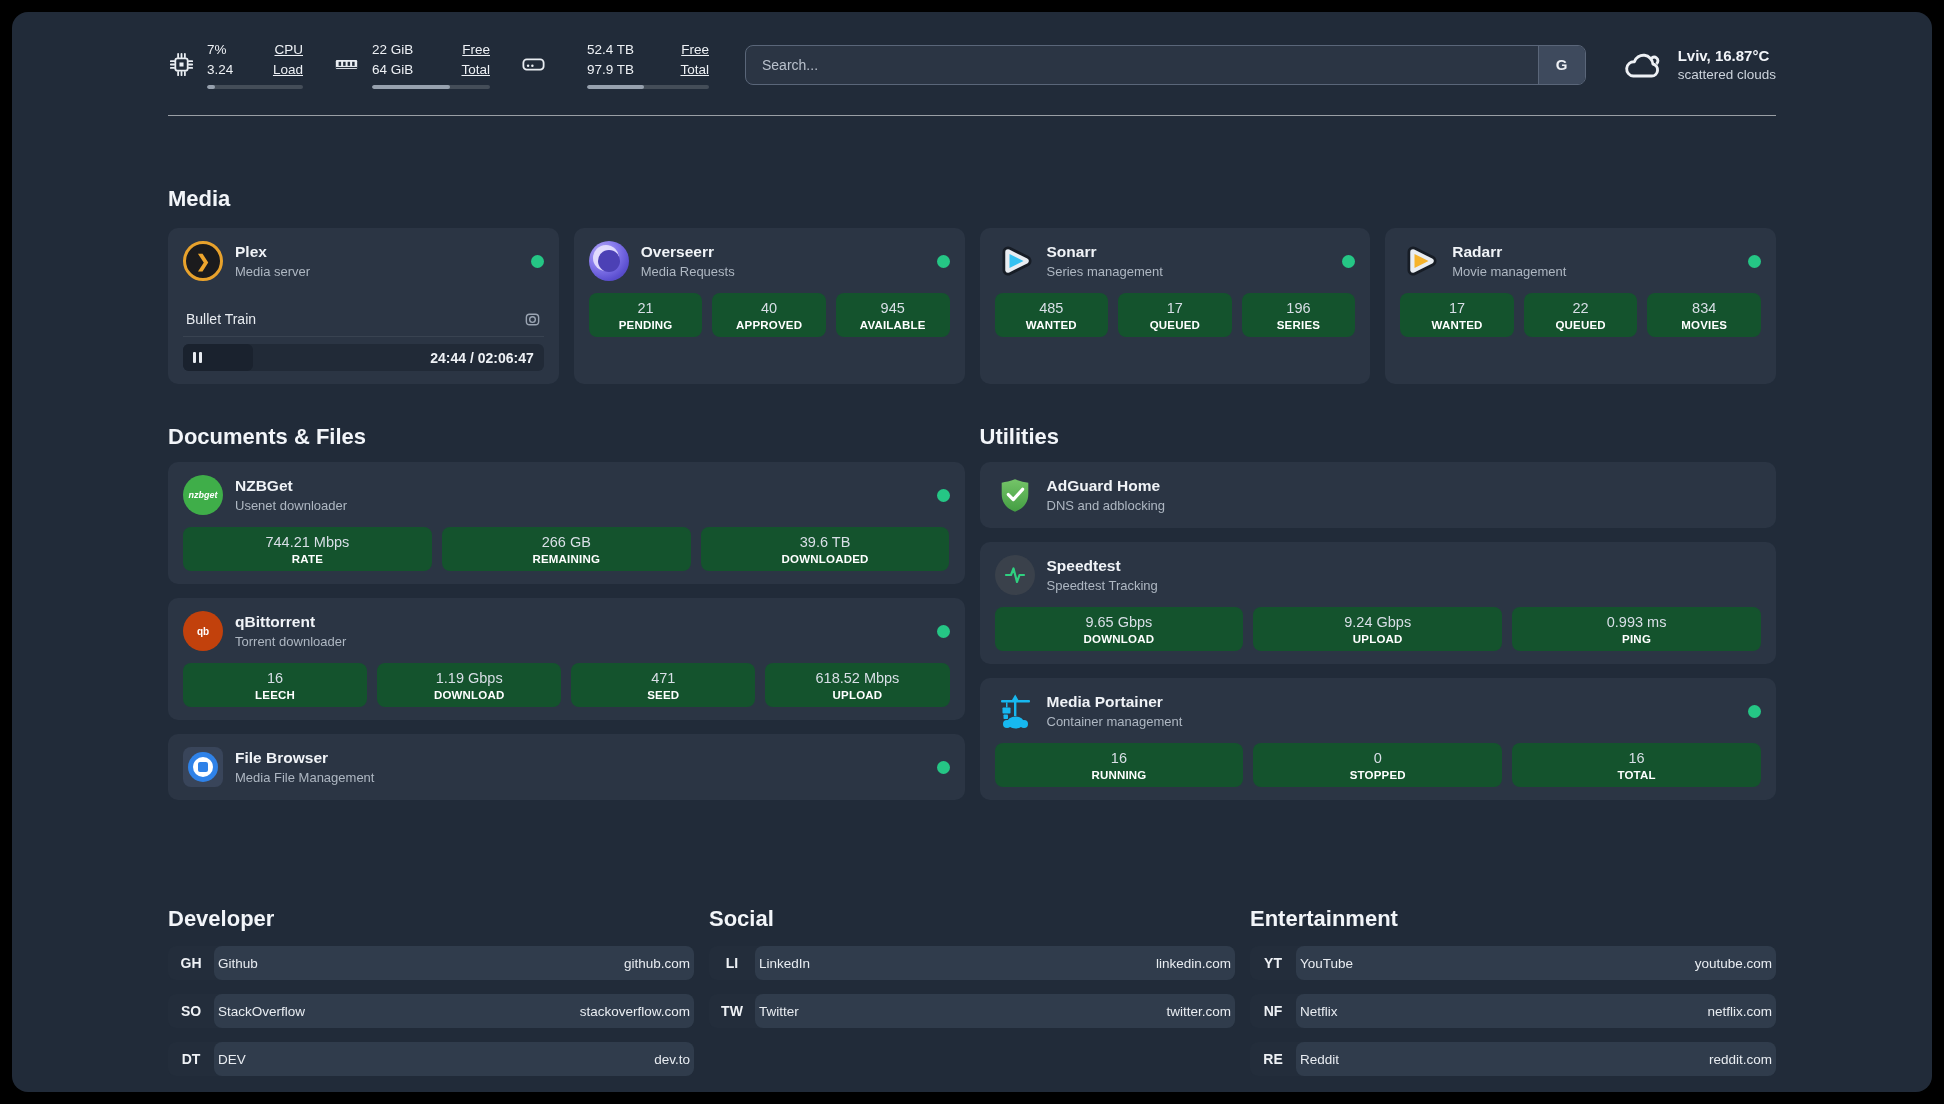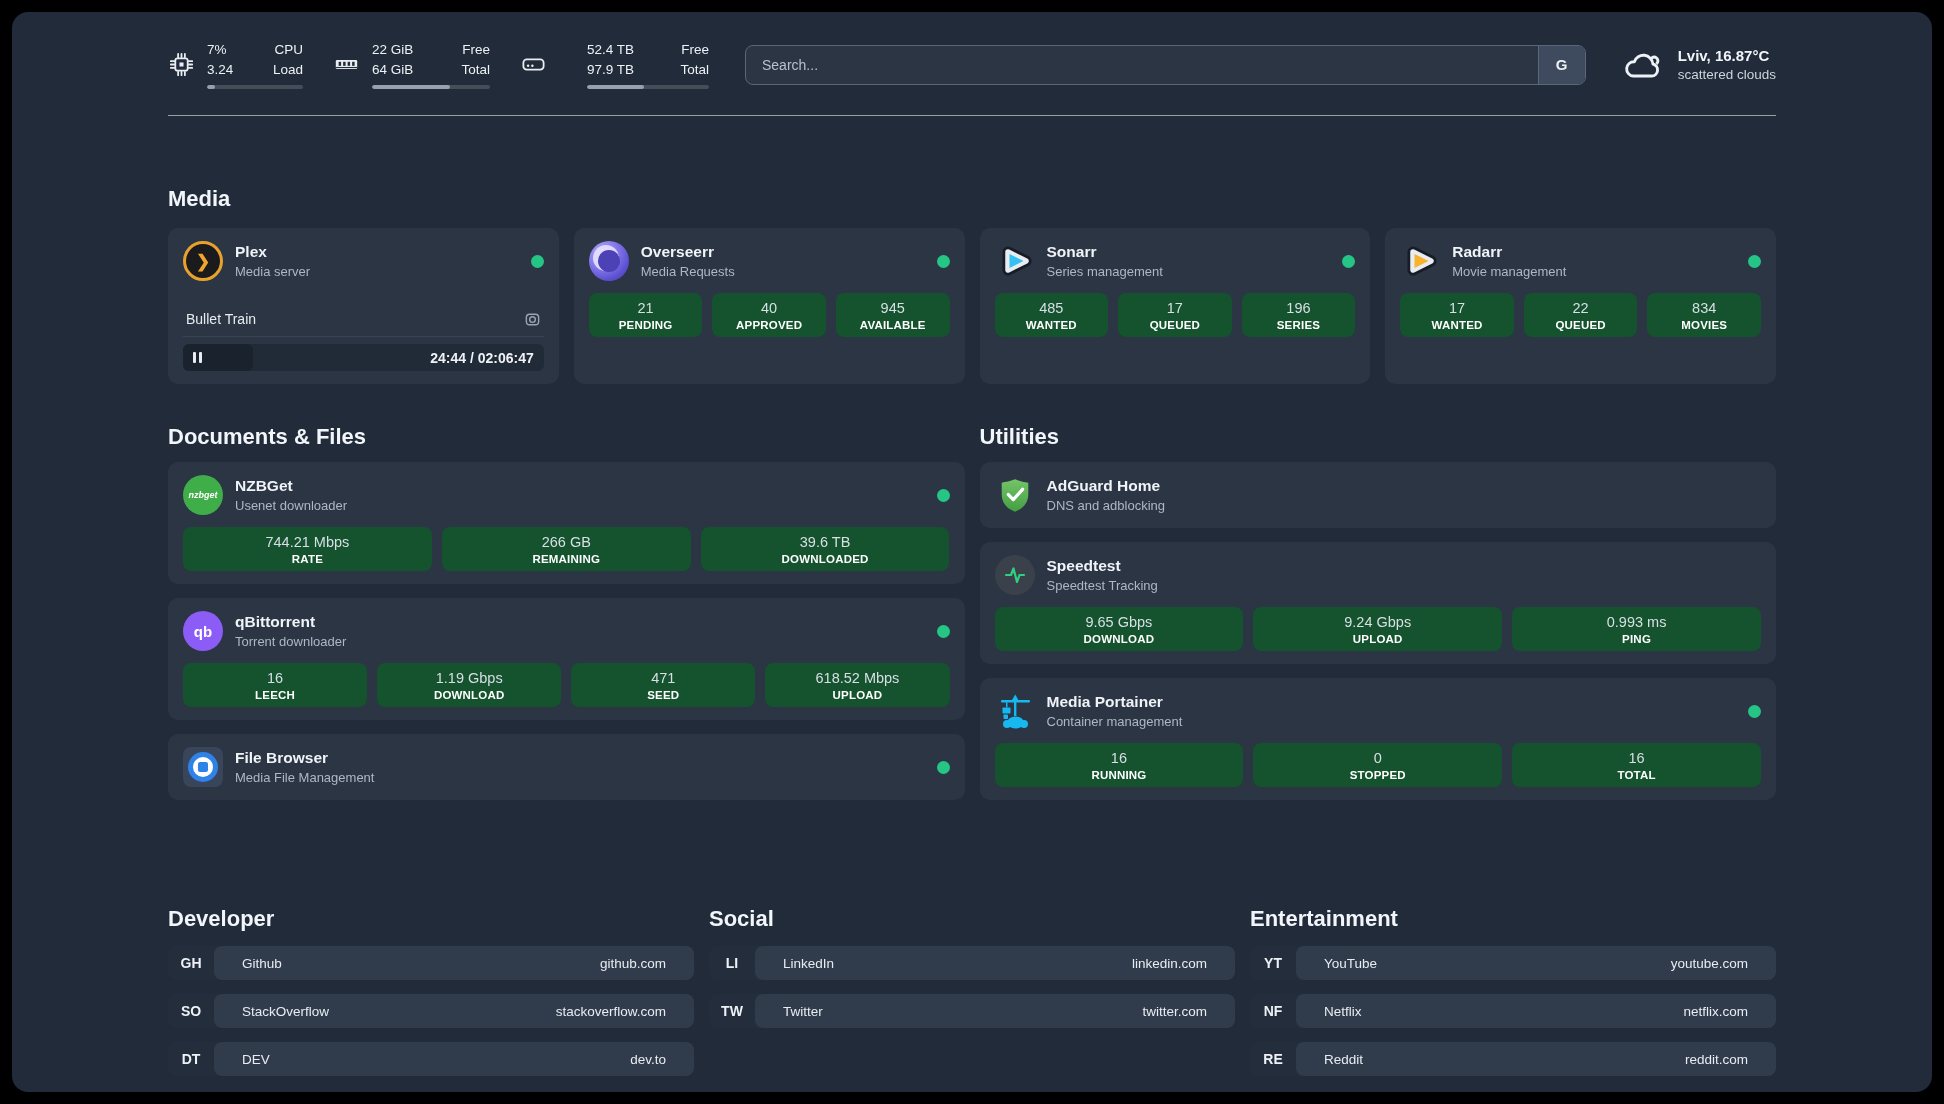--- a/index.html
+++ b/index.html
@@ -10,21 +10,21 @@
           color:#e7ebf1; padding:0 156px; overflow:hidden; }
 
   
   .header { display:flex; align-items:center; padding-top:28px; }
   .sys-stats { display:flex; gap:30px; flex:none; }
   .sysstat { display:flex; gap:12px; align-items:center; }
   .sysicon { width:27px; height:27px; flex:none; color:#e9edf2; }
   .sysbody { display:flex; flex-direction:column; gap:6px; min-width:96px; }
   .sysrow { display:flex; gap:20px; justify-content:space-between; }
   .vals,.labs { font-size:13.5px; line-height:1.45; color:#eef1f5; white-space:pre-line; }
-  .labs { text-align:right; }
+  .labs { text-align:right;text-decoration:underline; }
   .bar { height:4px; border-radius:2px; background:rgba(255,255,255,.16); overflow:hidden; }
   .fill { height:100%; background:#97a1ae; border-radius:2px; }
 
   .search { flex:1; margin:0 36px; position:relative; height:40px; }
   .search input { width:100%; height:100%; background:#2b3544; border:1px solid #5a6679;
         border-radius:8px; color:#dde3ea; font-size:14px; padding:0 60px 0 16px;
         font-family:inherit; outline:none; }
   .search input::placeholder { color:#b9c1cc; }
   .search-btn { position:absolute; right:1px; top:1px; bottom:1px; width:47px; background:#3e4a5d;
         border-left:1px solid #5a6679; border-radius:0 7px 7px 0; display:flex; align-items:center;
@@ -64,22 +64,22 @@
   .app-icon { width:40px; height:40px; flex:none; display:flex; align-items:center; justify-content:center; }
   .plex-circle { width:40px; height:40px; border-radius:50%; background:#1b1b1d; border:3px solid #e8a22c;
         display:flex; align-items:center; justify-content:center; color:#efa62d; font-size:17px; font-weight:700; }
   .overseerr-circle { width:40px; height:40px; border-radius:50%;
         background:radial-gradient(circle at 32% 28%, #b3a8f7 0%, #8679ec 38%, #5b4fd0 72%, #453aa8 100%);
         display:flex; align-items:center; justify-content:center; }
   .overseerr-inner { width:22px; height:22px; border-radius:50%; background:#4c41b5;
         box-shadow:-3px -3px 0 2px rgba(235,230,255,.85); }
   .nzbget-circle { width:40px; height:40px; border-radius:50%; background:#3fae49; display:flex;
         align-items:center; justify-content:center; color:#fff; font-size:9px; font-weight:700; font-style:italic; }
-  .qb-circle { width:40px; height:40px; border-radius:50%; background:#8b5cf6; display:flex;
-        align-items:center; justify-content:center; color:#fff; font-size:15px; font-weight:700; }
+  .qb-circle { width:40px; height:40px; border-radius:50%; background:#c2410c; display:flex;
+        align-items:center; justify-content:center; color:#fff; font-size:10px; font-weight:700; }
   .speed-circle { width:40px; height:40px; border-radius:50%; background:#3a414b; display:flex;
         align-items:center; justify-content:center; }
   .fb-tile { width:40px; height:40px; border-radius:8px; background:#39455a; display:flex;
         align-items:center; justify-content:center; }
   .fb-outer { width:30px; height:30px; border-radius:50%; background:#2f82e8; display:flex;
         align-items:center; justify-content:center; }
   .fb-inner { width:20px; height:20px; border-radius:50%; background:#fff; display:flex;
         align-items:center; justify-content:center; }
   .fb-core { width:10px; height:10px; border-radius:2px; background:#2f82e8; }
 
@@ -95,21 +95,21 @@
   .player-time { position:absolute; right:10px; top:1px; bottom:0; display:flex; align-items:center;
         font-size:14px; font-weight:600; color:#eef1f5;text-align:center; }
 
   
   .bm-grid { display:grid; grid-template-columns:repeat(3,1fr); gap:15px; margin-top:92px; align-items:start; }
   .bm-row { display:flex; align-items:stretch; height:34px; background:#232d3b; border-radius:8px;
         margin-bottom:14px; cursor:pointer; }
   .bm-abbr { width:46px; display:flex; align-items:center; justify-content:center; font-size:14px;
         font-weight:700; color:#eef1f5; flex:none; }
   .bm-bar { flex:1; background:#303c4c; border-radius:8px; display:flex; align-items:center;
-        justify-content:space-between; padding:0 28px; }
+        justify-content:space-between; padding:0 4px; }
   .bm-name,.bm-url { font-size:13.5px; color:#e8ecf1; }
 </style>
 </head>
 <body>
 
 <div class="page">
 
   <div class="header">
     <div class="sys-stats">
 

